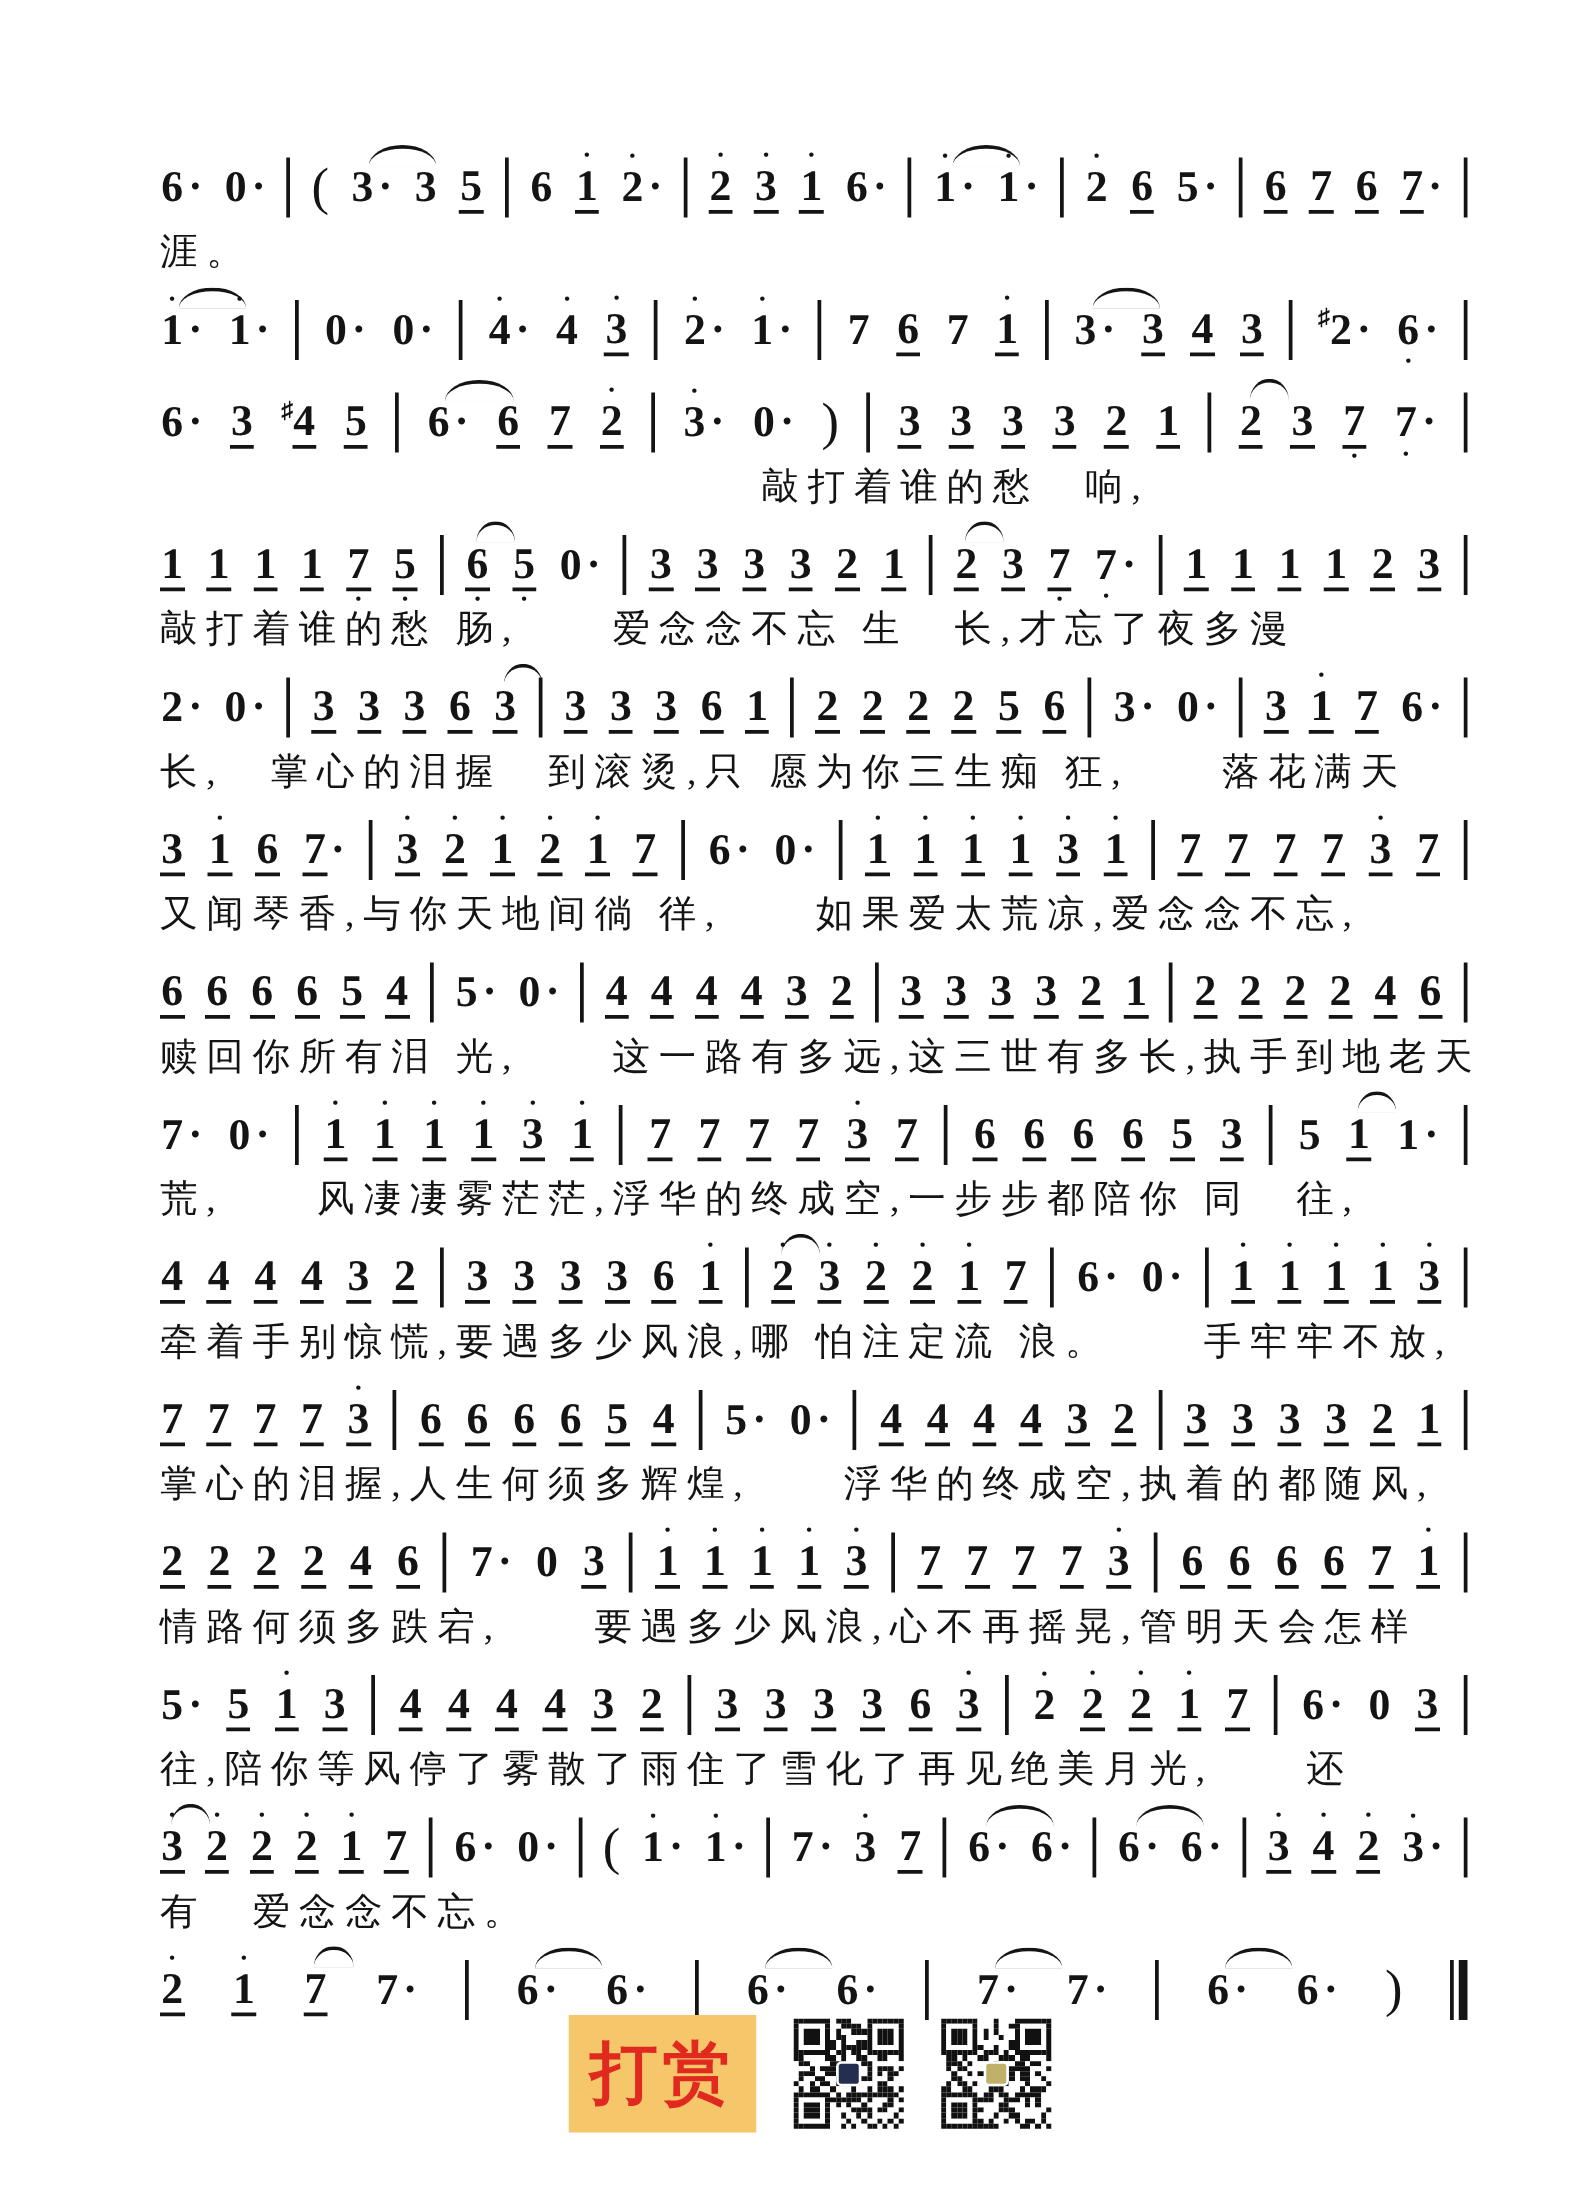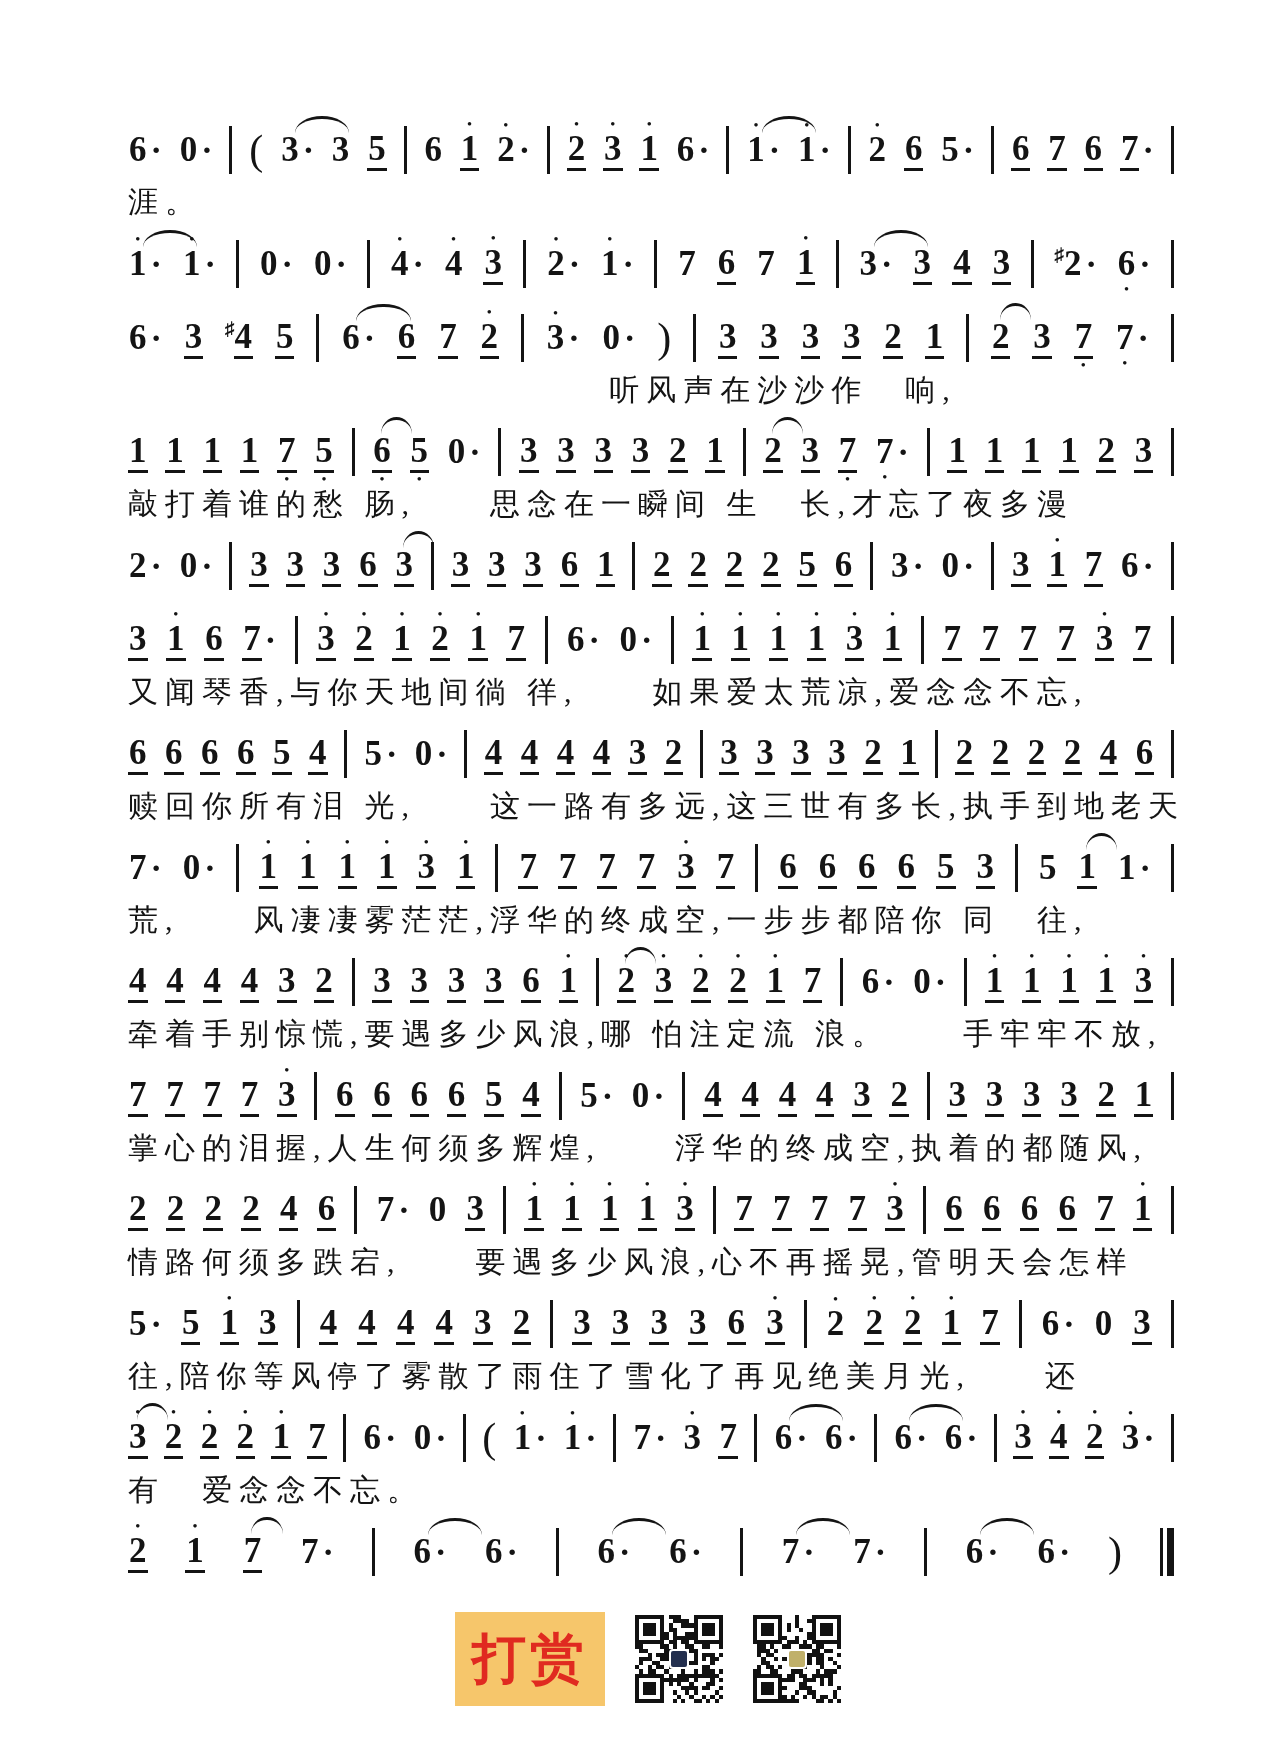--- a/index.html
+++ b/index.html
@@ -586,21 +586,21 @@
           <span class="note">
             <span class="stack">
               <span class="dot-above">•</span>
               <span class="digit">7</span>
               <span class="dot-below on">•</span>
             </span>
             <span class="dot-after">·</span>
           </span>
           <div class="barline"></div>
         </div>
-        <div class="lyric" style="margin-left: 46%;">听风声在沙沙作　响,</div>
+        <div class="lyric" style="margin-left: 46%;">敲打着谁的愁　响,</div>
       </div>
       <div class="system">
         <div class="notation">
           <span class="note">
             <span class="stack">
               <span class="dot-above">•</span>
               <span class="digit u">1</span>
               <span class="dot-below">•</span>
             </span>
           </span>
@@ -773,21 +773,21 @@
           </span>
           <span class="note">
             <span class="stack">
               <span class="dot-above">•</span>
               <span class="digit u">3</span>
               <span class="dot-below">•</span>
             </span>
           </span>
           <div class="barline"></div>
         </div>
-        <div class="lyric">敲打着谁的愁 肠,　　思念在一瞬间 生　长,才忘了夜多漫</div>
+        <div class="lyric">敲打着谁的愁 肠,　　爱念念不忘 生　长,才忘了夜多漫</div>
       </div>
       <div class="system">
         <div class="notation">
           <span class="note">
             <span class="stack">
               <span class="dot-above">•</span>
               <span class="digit">2</span>
               <span class="dot-below">•</span>
             </span>
             <span class="dot-after">·</span>
@@ -957,20 +957,21 @@
           <span class="note">
             <span class="stack">
               <span class="dot-above">•</span>
               <span class="digit">6</span>
               <span class="dot-below">•</span>
             </span>
             <span class="dot-after">·</span>
           </span>
           <div class="barline"></div>
         </div>
+        <div class="lyric">长,　掌心的泪握　到滚烫,只 愿为你三生痴 狂,　　落花满天</div>
       </div>
       <div class="system">
         <div class="notation">
           <span class="note">
             <span class="stack">
               <span class="dot-above">•</span>
               <span class="digit u">3</span>
               <span class="dot-below">•</span>
             </span>
           </span>

